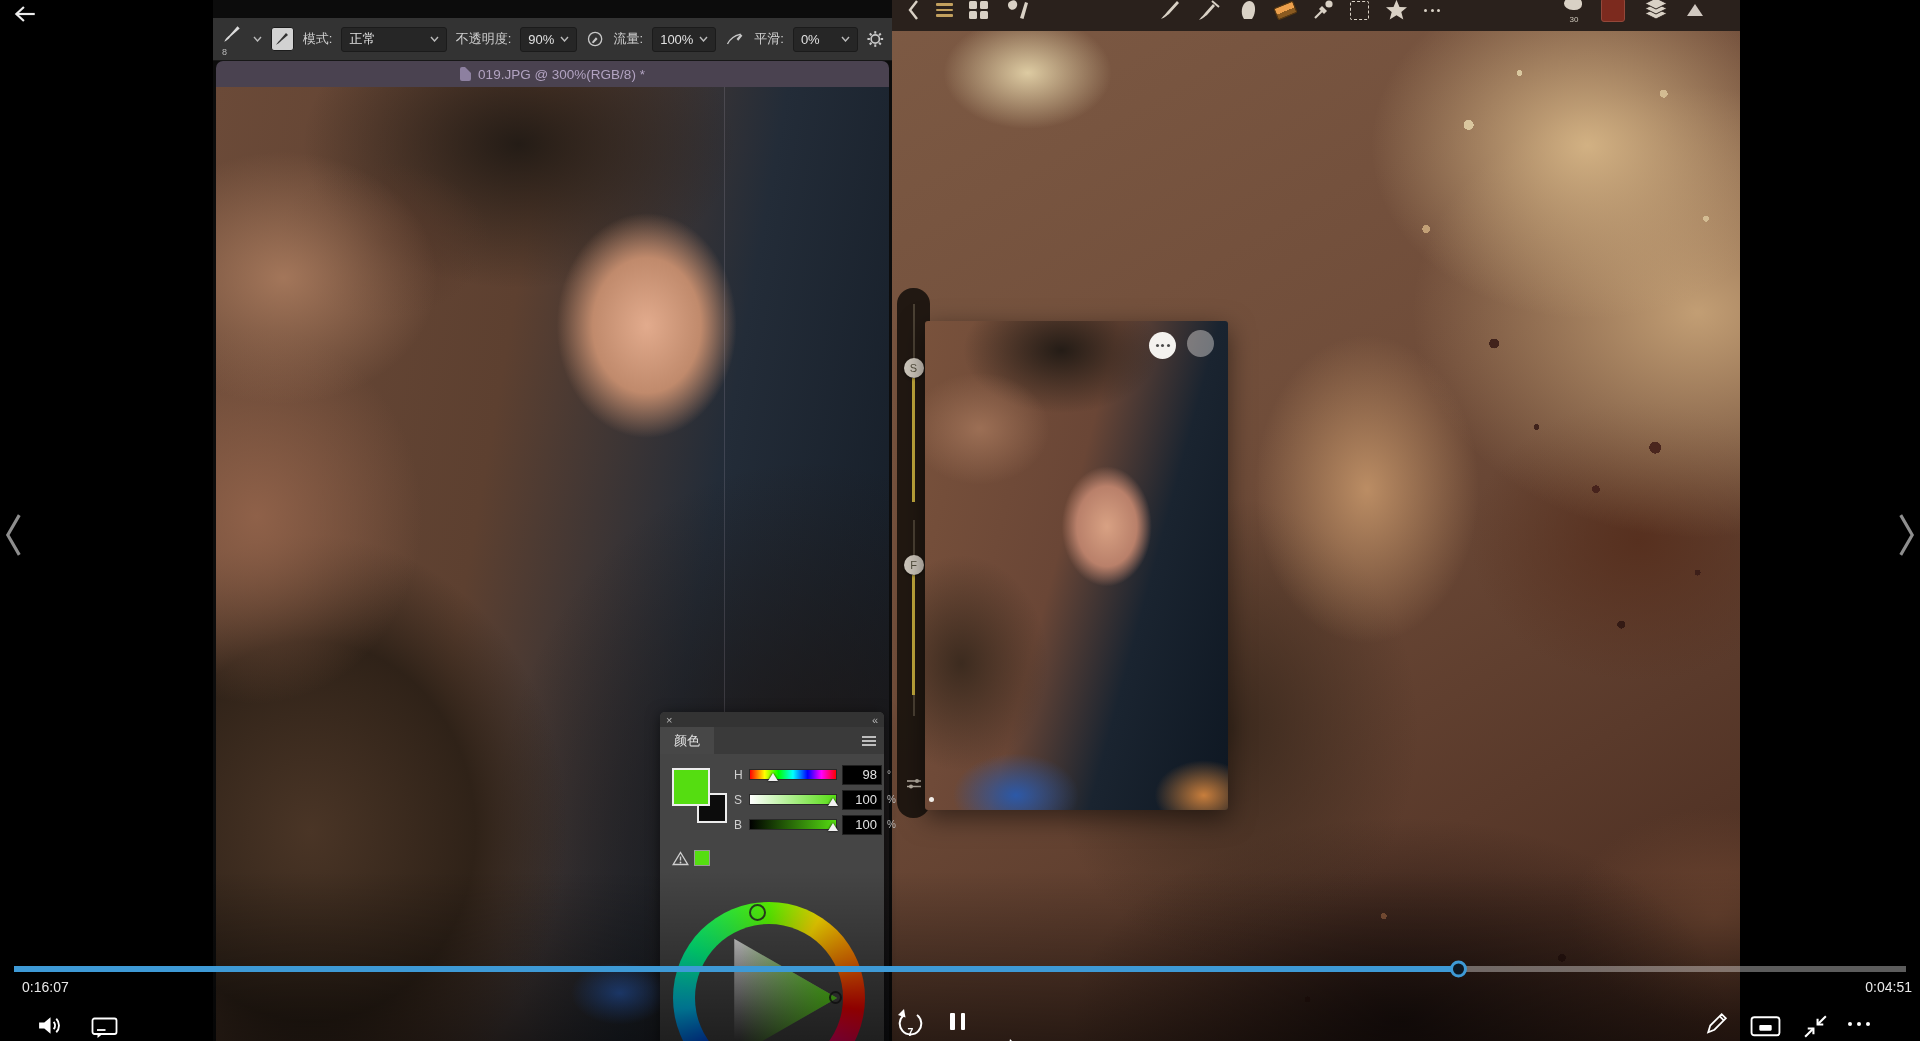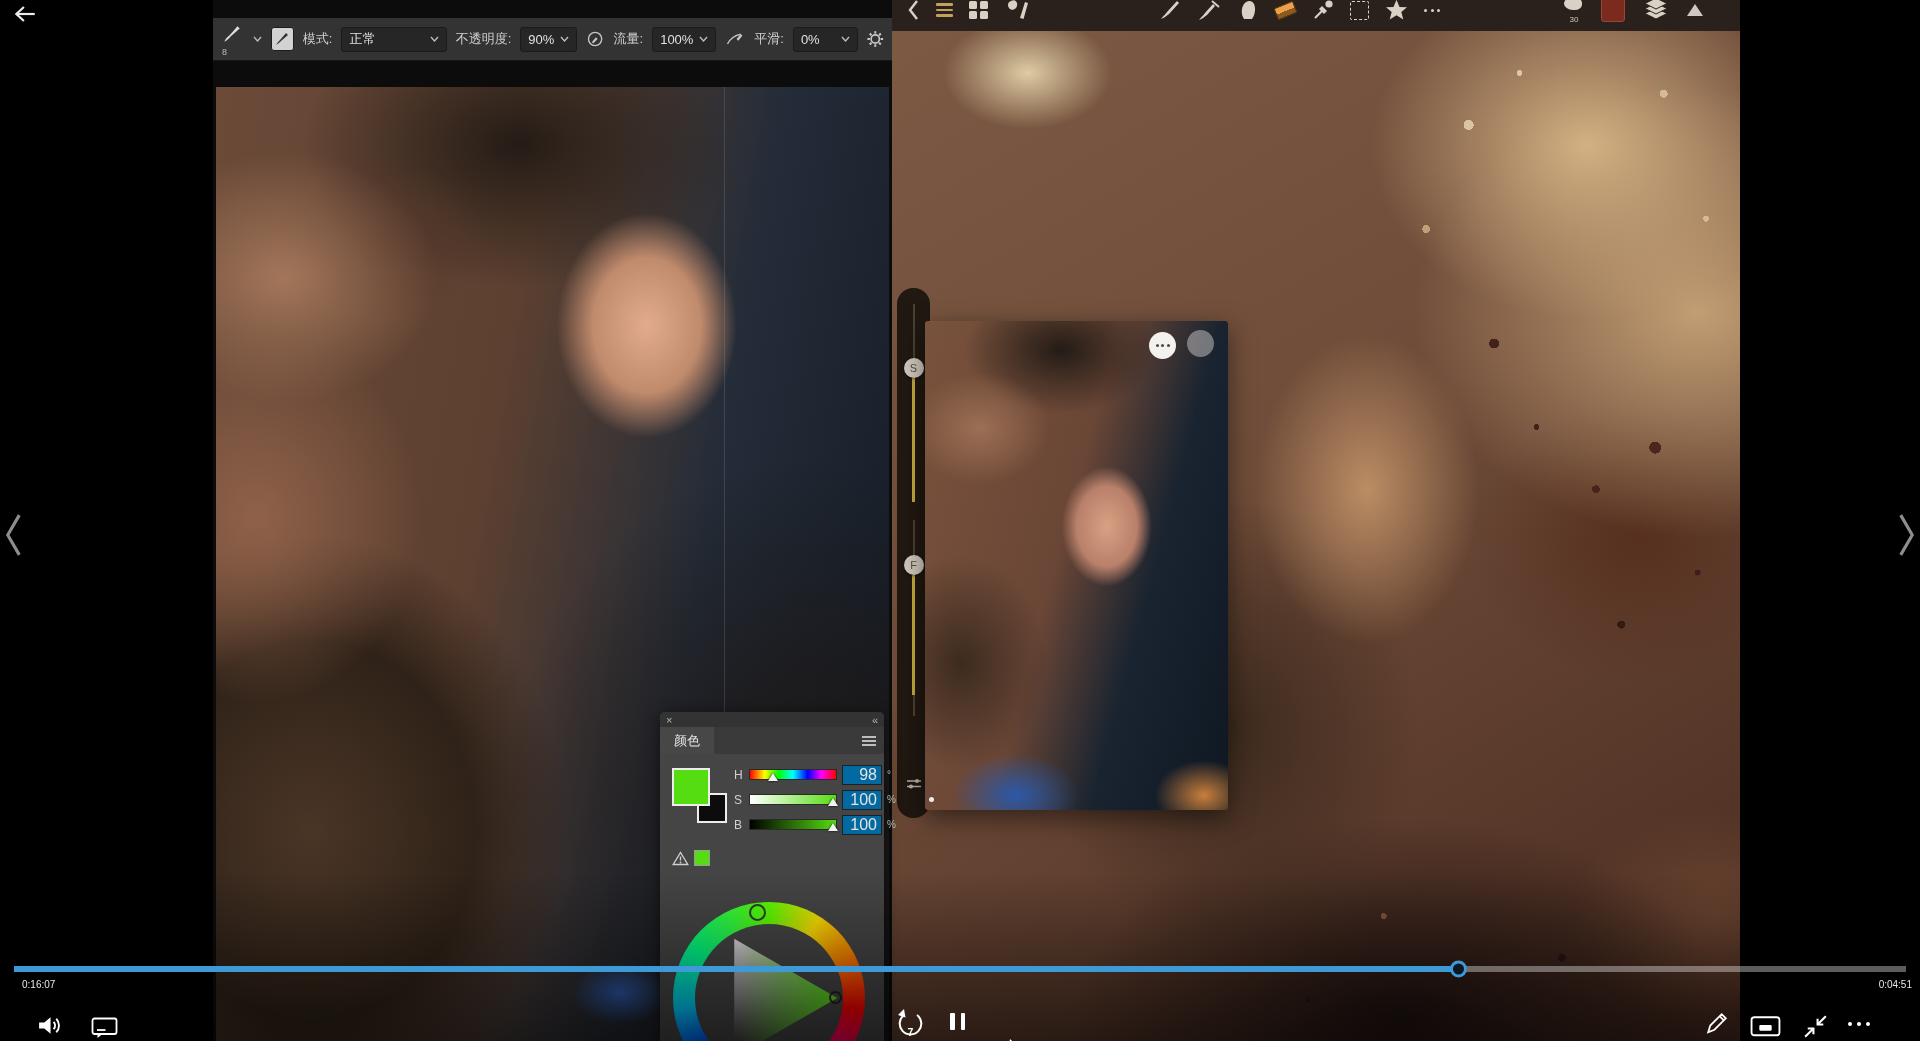--- a/index.html
+++ b/index.html
@@ -54,21 +54,21 @@
   .cp-body{position:relative;height:303px;}
   .fg-swatch{position:absolute;left:12px;top:14px;width:38px;height:38px;border:2px solid #ededed;z-index:2;cursor:pointer;}
   .bg-swatch{position:absolute;left:37px;top:39px;width:30px;height:30px;border:2px solid #ededed;z-index:1;cursor:pointer;}
   .cp-rows{position:absolute;left:74px;top:8px;}
   .cp-row{display:flex;align-items:center;gap:5px;height:25px;}
   .cp-lab{width:10px;font-size:12px;color:#d0d0d0;}
   .cp-track{position:relative;width:88px;height:11px;border:1px solid #2a2a2a;cursor:pointer;}
   .cp-thumb{position:absolute;bottom:-2px;width:0;height:0;border-left:5px solid transparent;
             border-right:5px solid transparent;border-bottom:8px solid #f2f2f2;transform:translateX(-50%);
             filter:drop-shadow(0 0 1px #000);}
-  .cp-val{width:40px;height:20px;background:#0369a1;border:1px solid #202020;font-size:16px;color:#e2e2e2;
+  .cp-val{width:40px;height:20px;background:#000000;border:1px solid #202020;font-size:13px;color:#e2e2e2;
           display:flex;align-items:center;justify-content:flex-end;padding:0 4px;cursor:text;}
   .cp-unit{width:9px;font-size:10px;color:#b8b8b8;}
   .cp-warn{position:absolute;left:12px;top:96px;display:flex;align-items:center;gap:5px;}
   .warn-swatch{width:16px;height:16px;border:1px solid #9a9a9a;cursor:pointer;}
   .wheel{position:absolute;left:13px;top:148px;width:192px;height:192px;border-radius:50%;cursor:pointer;
     background:conic-gradient(from 0deg, #5eff00 0%, #ffe000 9%, #ff7a00 18%, #ff0000 27%, #ff00c8 41%,
                #6600ff 55%, #0033ff 63%, #00ccff 73%, #00ff88 84%, #5eff00 100%);}
   .wheel-in{position:absolute;inset:22px;border-radius:50%;background:#454545;}
   .tri{position:absolute;inset:22px;clip-path:polygon(96% 50%, 26.5% 10%, 26.5% 90%);}
   .tri-a{background:linear-gradient(180deg,#f0f0f0 0%,#8f8f8f 48%,#101010 100%);}
@@ -165,21 +165,21 @@
   .chrome .hit{pointer-events:auto;}
   .back-btn{position:absolute;left:12px;top:4px;cursor:pointer;}
   .nav-prev{position:absolute;left:2px;top:512px;cursor:pointer;}
   .nav-next{position:absolute;right:2px;top:512px;cursor:pointer;}
   .bottom-grad{position:absolute;left:0;right:0;bottom:0;height:170px;
                background:linear-gradient(180deg, rgba(0,0,0,0), rgba(0,0,0,.55));}
   .progress{position:absolute;left:14px;top:966px;width:1892px;height:6px;background:rgba(255,255,255,.36);cursor:pointer;}
   .played{position:relative;height:100%;background:#3e9ad6;}
   .handle{position:absolute;right:-9px;top:50%;transform:translateY(-50%);width:17px;height:17px;
           border-radius:50%;border:3px solid #3e9ad6;background:#0d1722;cursor:grab;}
-  .time{position:absolute;top:979px;font-size:10px;color:#e8e8e8;}
+  .time{position:absolute;top:979px;font-size:14px;color:#e8e8e8;}
   .time-left{left:22px;}
   .time-right{right:8px;text-align:center;}
   .pc{position:absolute;cursor:pointer;}
   .skipwrap{position:relative;width:31px;height:30px;}
   .skipnum{position:absolute;left:0;bottom:0;width:100%;text-align:center;font-size:10.5px;font-weight:bold;color:#fff;}
   .pausebars{display:flex;gap:6px;}
   .pausebars i{display:block;width:4.5px;height:17px;background:#fff;border-radius:1px;}
   .moredots{display:flex;gap:5px;align-items:center;}
   .moredots i{width:4px;height:4px;border-radius:50%;background:#fff;}
 </style>
@@ -255,20 +255,24 @@
             <line x1="0.5" y1="10" x2="3.5" y2="10"></line>
               <line x1="16.5" y1="10" x2="19.5" y2="10"></line>
             <line x1="3.3" y1="3.3" x2="5.4" y2="5.4"></line>
               <line x1="14.6" y1="14.6" x2="16.7" y2="16.7"></line>
             <line x1="16.7" y1="3.3" x2="14.6" y2="5.4"></line>
               <line x1="5.4" y1="14.6" x2="3.3" y2="16.7"></line>
           </g>
         </svg>
       </div>
 
+      <div class="ps-titlebar">
+        <span class="doc-ico"></span>
+        <span class="ps-title">019.JPG @ 300%(RGB/8) *</span>
+      </div>
 
       <div class="color-panel">
         <div class="cp-header">
           <span>×</span>
           <span>«</span>
         </div>
         <div class="cp-tabs">
           <div class="cp-tab">颜色</div>
           <div class="cp-menu">
               <i></i>

